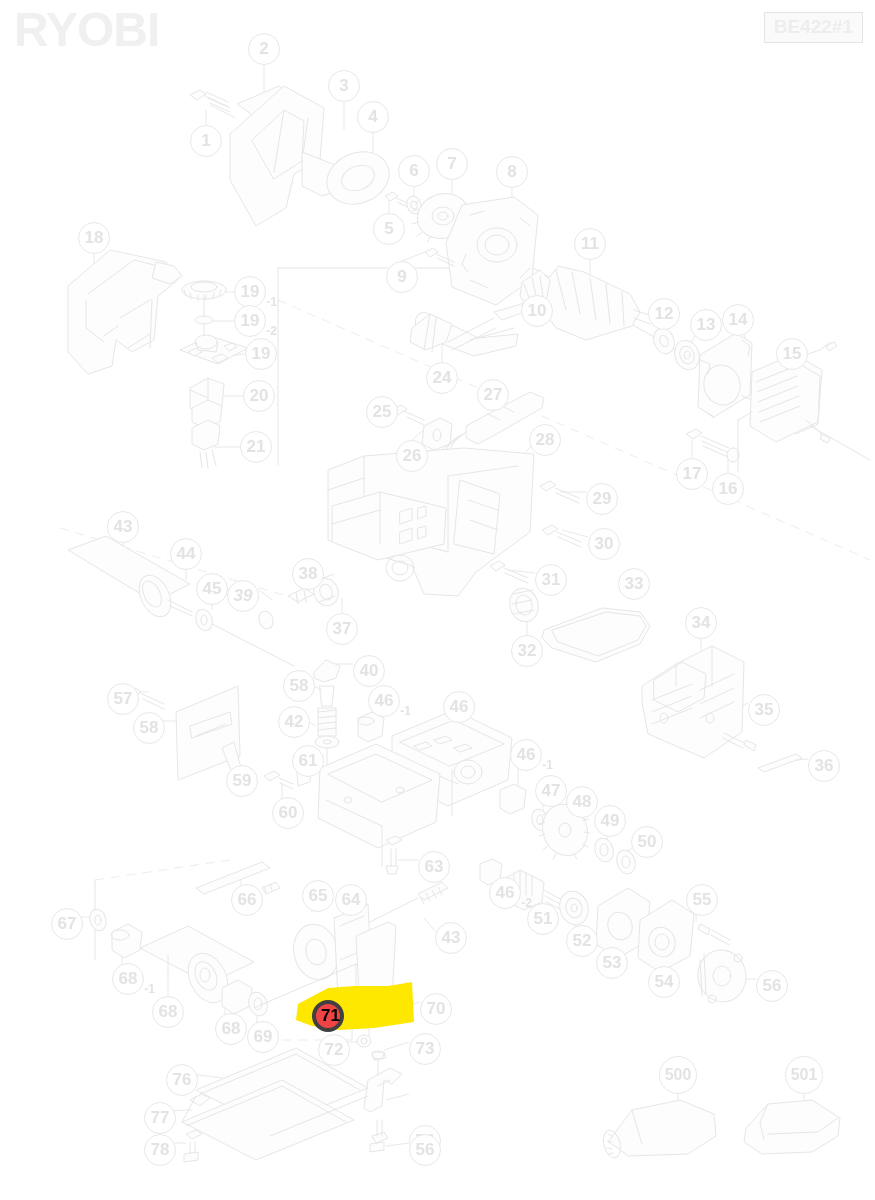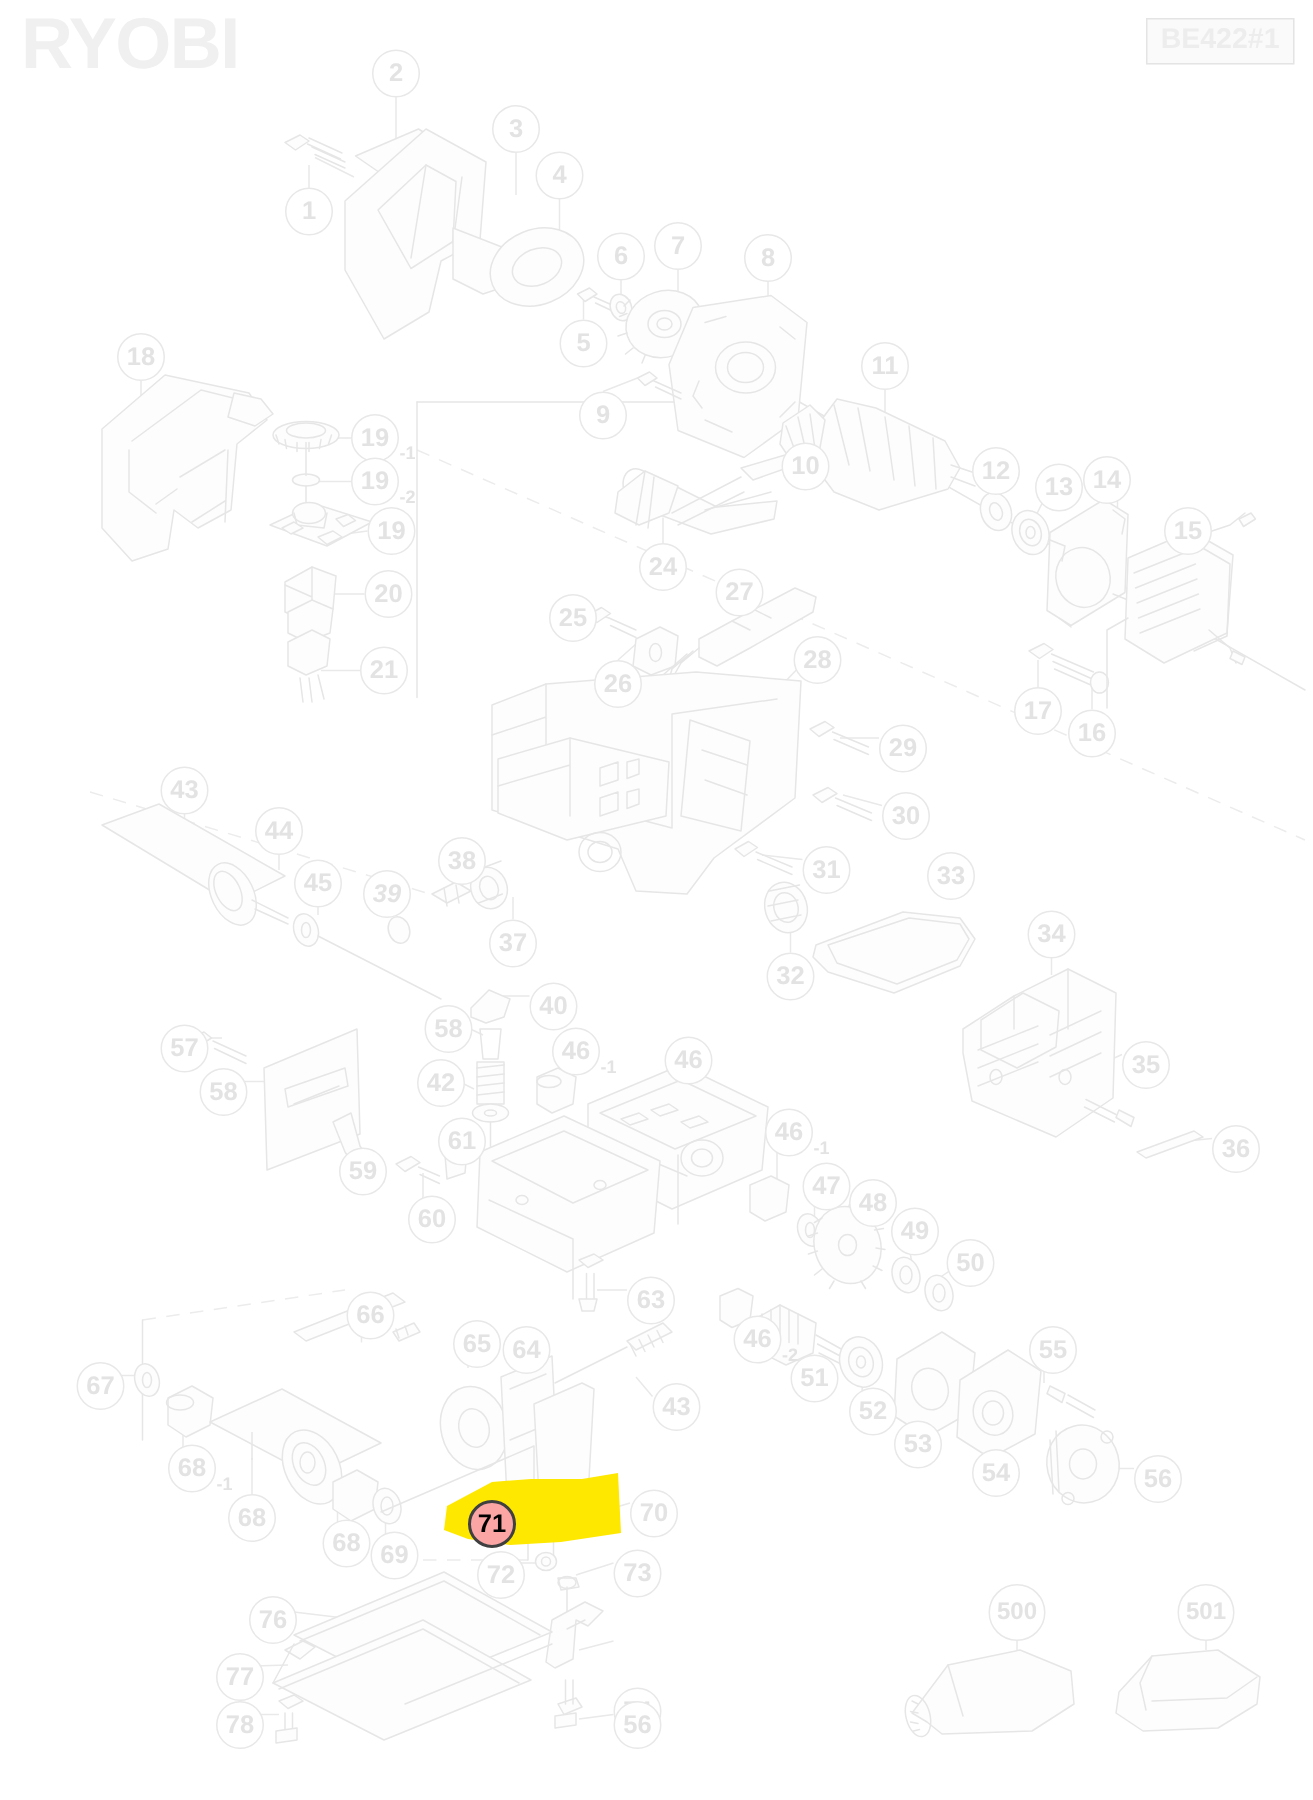--- a/index.html
+++ b/index.html
@@ -43,22 +43,23 @@
     box-sizing:border-box;
     user-select:none;
   }
   .callout.wide{width:38px;height:38px;font-size:16px;}
   .callout .sub{
     position:absolute;right:-12px;bottom:-2px;
     font-size:12px;font-weight:bold;color:#e3e3e3;
   }
   
   .callout.hl{
-    border:2px solid #404040;background:#fca5a5;color:#000000;
+    border:4px solid #404040;background:#ef4444;color:#000000;
     z-index:40;
+    justify-content:flex-end;
   }
   
   #hl-shape{position:absolute;left:296px;top:982px;z-index:30;}
 </style>
 </head>
 <body>
 
 <div id="sheet">
 
   <div id="brand">RYOBI</div>
@@ -622,21 +623,21 @@
       </div>
       <div class="callout" style="left: 808px; top: 750px;">
         <span>36</span>
       </div>
       <div class="callout" style="left: 326px; top: 613px;">
         <span>37</span>
       </div>
       <div class="callout" style="left: 292px; top: 558px;">
         <span>38</span>
       </div>
-      <div class="callout" style="left: 242px; top: 580px; font-style: italic;">
+      <div class="callout" style="left: 227px; top: 580px; font-style: italic;">
         <span>39</span>
       </div>
       <div class="callout" style="left: 353px; top: 655px;">
         <span>40</span>
       </div>
       <div class="callout" style="left: 283px; top: 670px;">
         <span>58</span>
       </div>
       <div class="callout" style="left: 278px; top: 706px;">
         <span>42</span>
@@ -715,21 +716,21 @@
       </div>
       <div class="callout" style="left: 418px; top: 851px;">
         <span>63</span>
       </div>
       <div class="callout" style="left: 335px; top: 884px;">
         <span>64</span>
       </div>
       <div class="callout" style="left: 302px; top: 880px;">
         <span>65</span>
       </div>
-      <div class="callout" style="left: 231px; top: 861px;">
+      <div class="callout" style="left: 231px; top: 884px;">
         <span>66</span>
       </div>
       <div class="callout" style="left: 51px; top: 908px;">
         <span>67</span>
       </div>
       <div class="callout" style="left: 112px; top: 963px;">
         <span>68</span>
         <span class="sub">-1</span>
       </div>
       <div class="callout" style="left: 152px; top: 996px;">

